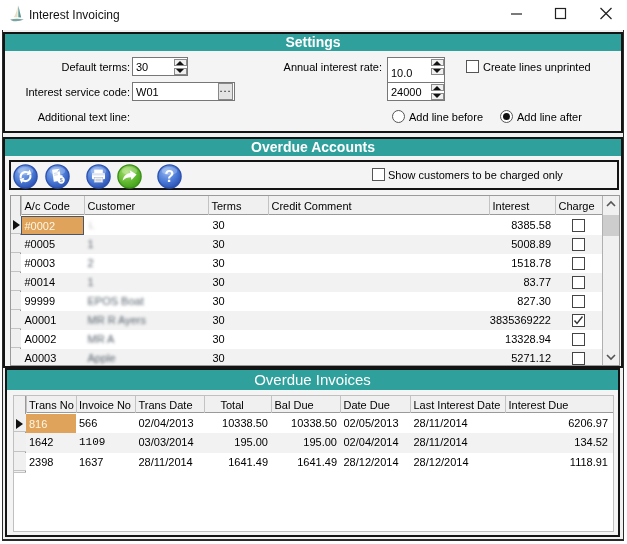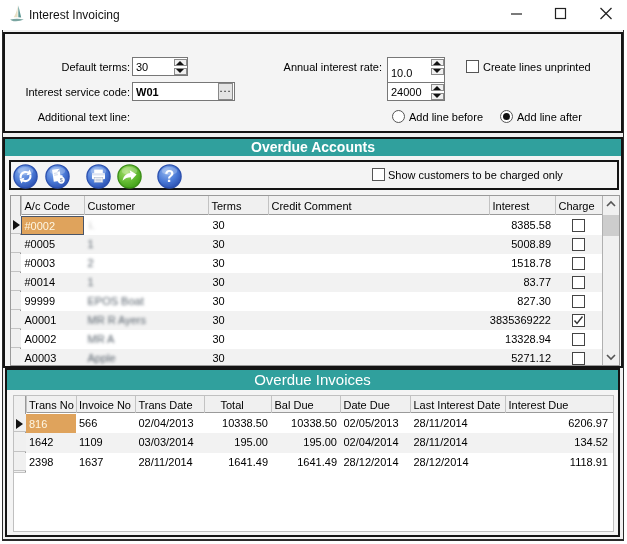--- a/index.html
+++ b/index.html
@@ -50,20 +50,21 @@
   <svg class="abs" style="left:505px; top:0;" width="110" height="28" viewBox="0 0 110 28">
     <line x1="6" y1="14" x2="17" y2="14" stroke="#222" stroke-width="1.2"></line>
     <rect x="50.5" y="8.5" width="10" height="10" fill="none" stroke="#222" stroke-width="1.2"></rect>
     <line x1="95.5" y1="8" x2="106.5" y2="19" stroke="#222" stroke-width="1.2"></line>
     <line x1="106.5" y1="8" x2="95.5" y2="19" stroke="#222" stroke-width="1.2"></line>
   </svg>
 </div>
 <div id="content"></div>
 
 <div class="panel" id="p1">
+  <div class="phead">Settings</div>
   <div class="lbl" style="right:491px; top:27px;">Default terms:</div>
   <div class="inp" style="left:127px; top:23px; width:56px; height:19px;">30</div>
   <div class="spin" style="left:169px; top:25px; height:15.5px;">
       <div>
         <span class="tri-u"></span>
       </div>
       <div>
         <span class="tri-d"></span>
       </div>
     </div>
@@ -73,21 +74,21 @@
       <div>
         <span class="tri-u"></span>
       </div>
       <div>
         <span class="tri-d"></span>
       </div>
     </div>
   <div class="cb" style="left:461px; top:26px;"></div>
   <div class="lbl" style="left:478px; top:27px;">Create lines unprinted</div>
   <div class="lbl" style="right:491px; top:52px;">Interest service code:</div>
-  <div class="inp" style="left:127px; top:48px; width:103px; height:19px;font-weight:bold;">W01</div>
+  <div class="inp" style="left:127px; top:48px; width:103px; height:19px;">W01</div>
   <div class="abs" style="left:213px; top:49px; width:15px; height:17px; background:#e4e4e4; border:1px solid #888; text-align:center; line-height:9px; font-size:11px; letter-spacing:1px;">...</div>
   <div class="inp" style="left:382px; top:48px; width:58px; height:19px;">24000</div>
   <div class="spin" style="left:426px; top:50px; height:15.5px;">
       <div>
         <span class="tri-u"></span>
       </div>
       <div>
         <span class="tri-d"></span>
       </div>
     </div>
@@ -287,21 +288,21 @@
     <div class="abs" style="left:12.0px; top:18.5px; width:50.0px; height:19.3px; background:#dfa35c; color:#fdf6e3; font-size:11px; padding:3.5px 0 0 3.5px;">816</div>
     <div class="cell" style="left:65.5px; top:21.65px;">566</div>
     <div class="cell" style="left:125.0px; top:21.65px;">02/04/2013</div>
     <div class="cell" style="right:345.0px; top:21.65px;">10338.50</div>
     <div class="cell" style="right:276.0px; top:21.65px;">10338.50</div>
     <div class="cell" style="left:330.0px; top:21.65px;">02/05/2013</div>
     <div class="cell" style="left:400.0px; top:21.65px;">28/11/2014</div>
     <div class="cell" style="right:5.0px; top:21.65px;">6206.97</div>
     <div class="row" style="top:37.8px; height:19.3px; background:#f2f2f2;"></div>
     <div class="cell" style="left:15.5px; top:40.949999999999996px;">1642</div>
-    <div class="cell" style="left:65.5px; top:40.949999999999996px;">1109</div>
+    <div class="cell" style="left:65.5px; top:40.949999999999996px;font-family:Liberation Mono, monospace;">1109</div>
     <div class="cell" style="left:125.0px; top:40.949999999999996px;">03/03/2014</div>
     <div class="cell" style="right:345.0px; top:40.949999999999996px;">195.00</div>
     <div class="cell" style="right:276.0px; top:40.949999999999996px;">195.00</div>
     <div class="cell" style="left:330.0px; top:40.949999999999996px;">02/04/2014</div>
     <div class="cell" style="left:400.0px; top:40.949999999999996px;">28/11/2014</div>
     <div class="cell" style="right:5.0px; top:40.949999999999996px;">134.52</div>
     <div class="row" style="top:57.099999999999994px; height:19.3px; background:#fff;"></div>
     <div class="cell" style="left:15.5px; top:60.25px;">2398</div>
     <div class="cell" style="left:65.5px; top:60.25px;">1637</div>
     <div class="cell" style="left:125.0px; top:60.25px;">28/11/2014</div>

